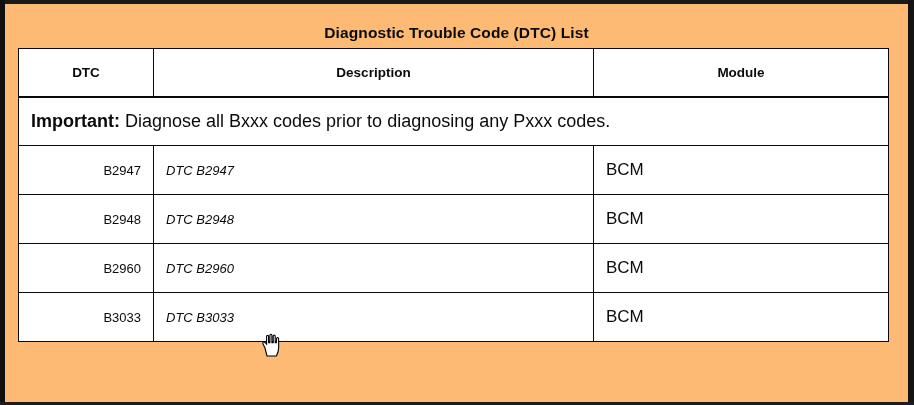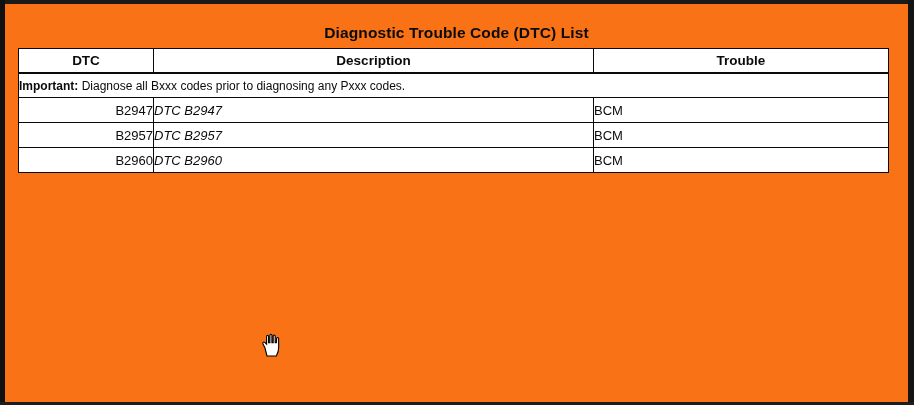--- a/index.html
+++ b/index.html
@@ -37,21 +37,21 @@
     position: absolute;
     left: 0; bottom: 0;
     width: 914px; height: 3px;
     background: #1d1d1d;
   }
   .page {
     position: absolute;
     left: 5px; top: 4px;
     width: 903px;
     height: 398px;
-    background: #f97316;
+    background: #fdba74;
   }
   .doc-title {
     position: absolute;
     left: 0;
     top: 20px;
     width: 903px;
     text-align: center;
     font-size: 15.5px;
     font-weight: bold;
     color: #0b0b0b;
@@ -65,34 +65,34 @@
     border-collapse: collapse;
     table-layout: fixed;
     background: #ffffff;
   }
   table.dtc col.c-dtc { width: 135px; }
   table.dtc col.c-desc { width: 440px; }
   table.dtc col.c-mod { width: 295px; }
 
   table.dtc th, table.dtc td {
     border: 1px solid #0a0a0a;
-    padding: 0;
+    padding: 12px;
     color: #0b0b0b;
   }
   table.dtc thead th {
     height: 23px;
     font-size: 13.5px;
     font-weight: bold;
     text-align: center;
     vertical-align: middle;
     border-bottom-width: 2px;
   }
   td.note-cell {
     height: 23px;
-    font-size: 12px;
+    font-size: 18px;
     padding-left: 8px;
     vertical-align: middle;
     border-bottom-width: 2px;
   }
   td.note-cell .note-lead {
     font-weight: bold;
   }
   td.code {
     height: 24px;
     text-align: right;
@@ -102,21 +102,21 @@
   td.desc {
     height: 24px;
     font-size: 13px;
     font-style: italic;
     padding-left: 10px;
     vertical-align: middle;
     margin-top: 21px;
   }
   td.module {
     height: 24px;
-    font-size: 13px;
+    font-size: 17px;
     padding-left: 34px;
     vertical-align: middle;
   }
   
   .cursor {
     position: absolute;
     left: 256px;
     top: 328px;
     width: 22px;
     height: 26px;
@@ -138,41 +138,46 @@
   <table class="dtc">
     <colgroup>
       <col class="c-dtc">
       <col class="c-desc">
       <col class="c-mod">
     </colgroup>
     <thead>
       <tr>
         <th>DTC</th>
         <th>Description</th>
-        <th>Trouble</th>
+        <th>Module</th>
       </tr>
     </thead>
     <tbody>
       <tr>
         <td class="note-cell" colspan="3"><span class="note-lead">Important:</span><span> Diagnose all Bxxx codes prior to diagnosing any Pxxx codes.</span></td>
       </tr>
 
       <tr>
         <td class="code">B2947</td>
         <td class="desc">DTC B2947</td>
         <td class="module">BCM</td>
       </tr>
       <tr>
-        <td class="code">B2957</td>
-        <td class="desc">DTC B2957</td>
+        <td class="code">B2948</td>
+        <td class="desc">DTC B2948</td>
         <td class="module">BCM</td>
       </tr>
       <tr>
         <td class="code">B2960</td>
         <td class="desc">DTC B2960</td>
+        <td class="module">BCM</td>
+      </tr>
+      <tr>
+        <td class="code">B3033</td>
+        <td class="desc">DTC B3033</td>
         <td class="module">BCM</td>
       </tr>
     </tbody>
   </table>
 
   <div class="cursor">
     <svg width="22" height="26" viewBox="0 0 22 26">
       <path d="M6 24 L4 16 L2 12 C1.2 10.6 2.6 9.4 3.8 10.4 L5.6 12.2 L5.6 4.2 C5.6 2.9 7.6 2.9 7.6 4.2 L7.6 10.6 L8.9 10.6 L8.9 3.2 C8.9 1.9 10.9 1.9 10.9 3.2 L10.9 10.6 L12.2 10.6 L12.2 4.0 C12.2 2.7 14.2 2.7 14.2 4.0 L14.2 10.8 L15.4 10.8 L15.6 6.4 C15.6 5.1 17.6 5.1 17.6 6.4 L17.7 15.0 C17.7 19.0 16.4 22.0 15.4 24 Z" fill="#ffffff" stroke="#000000" stroke-width="1.1"></path>
     </svg>
   </div>

